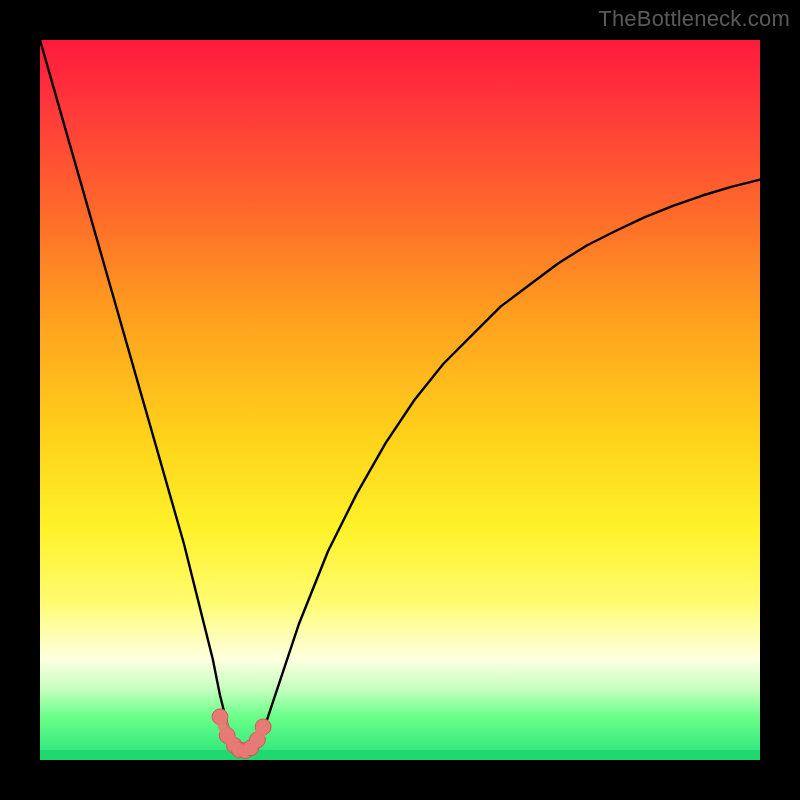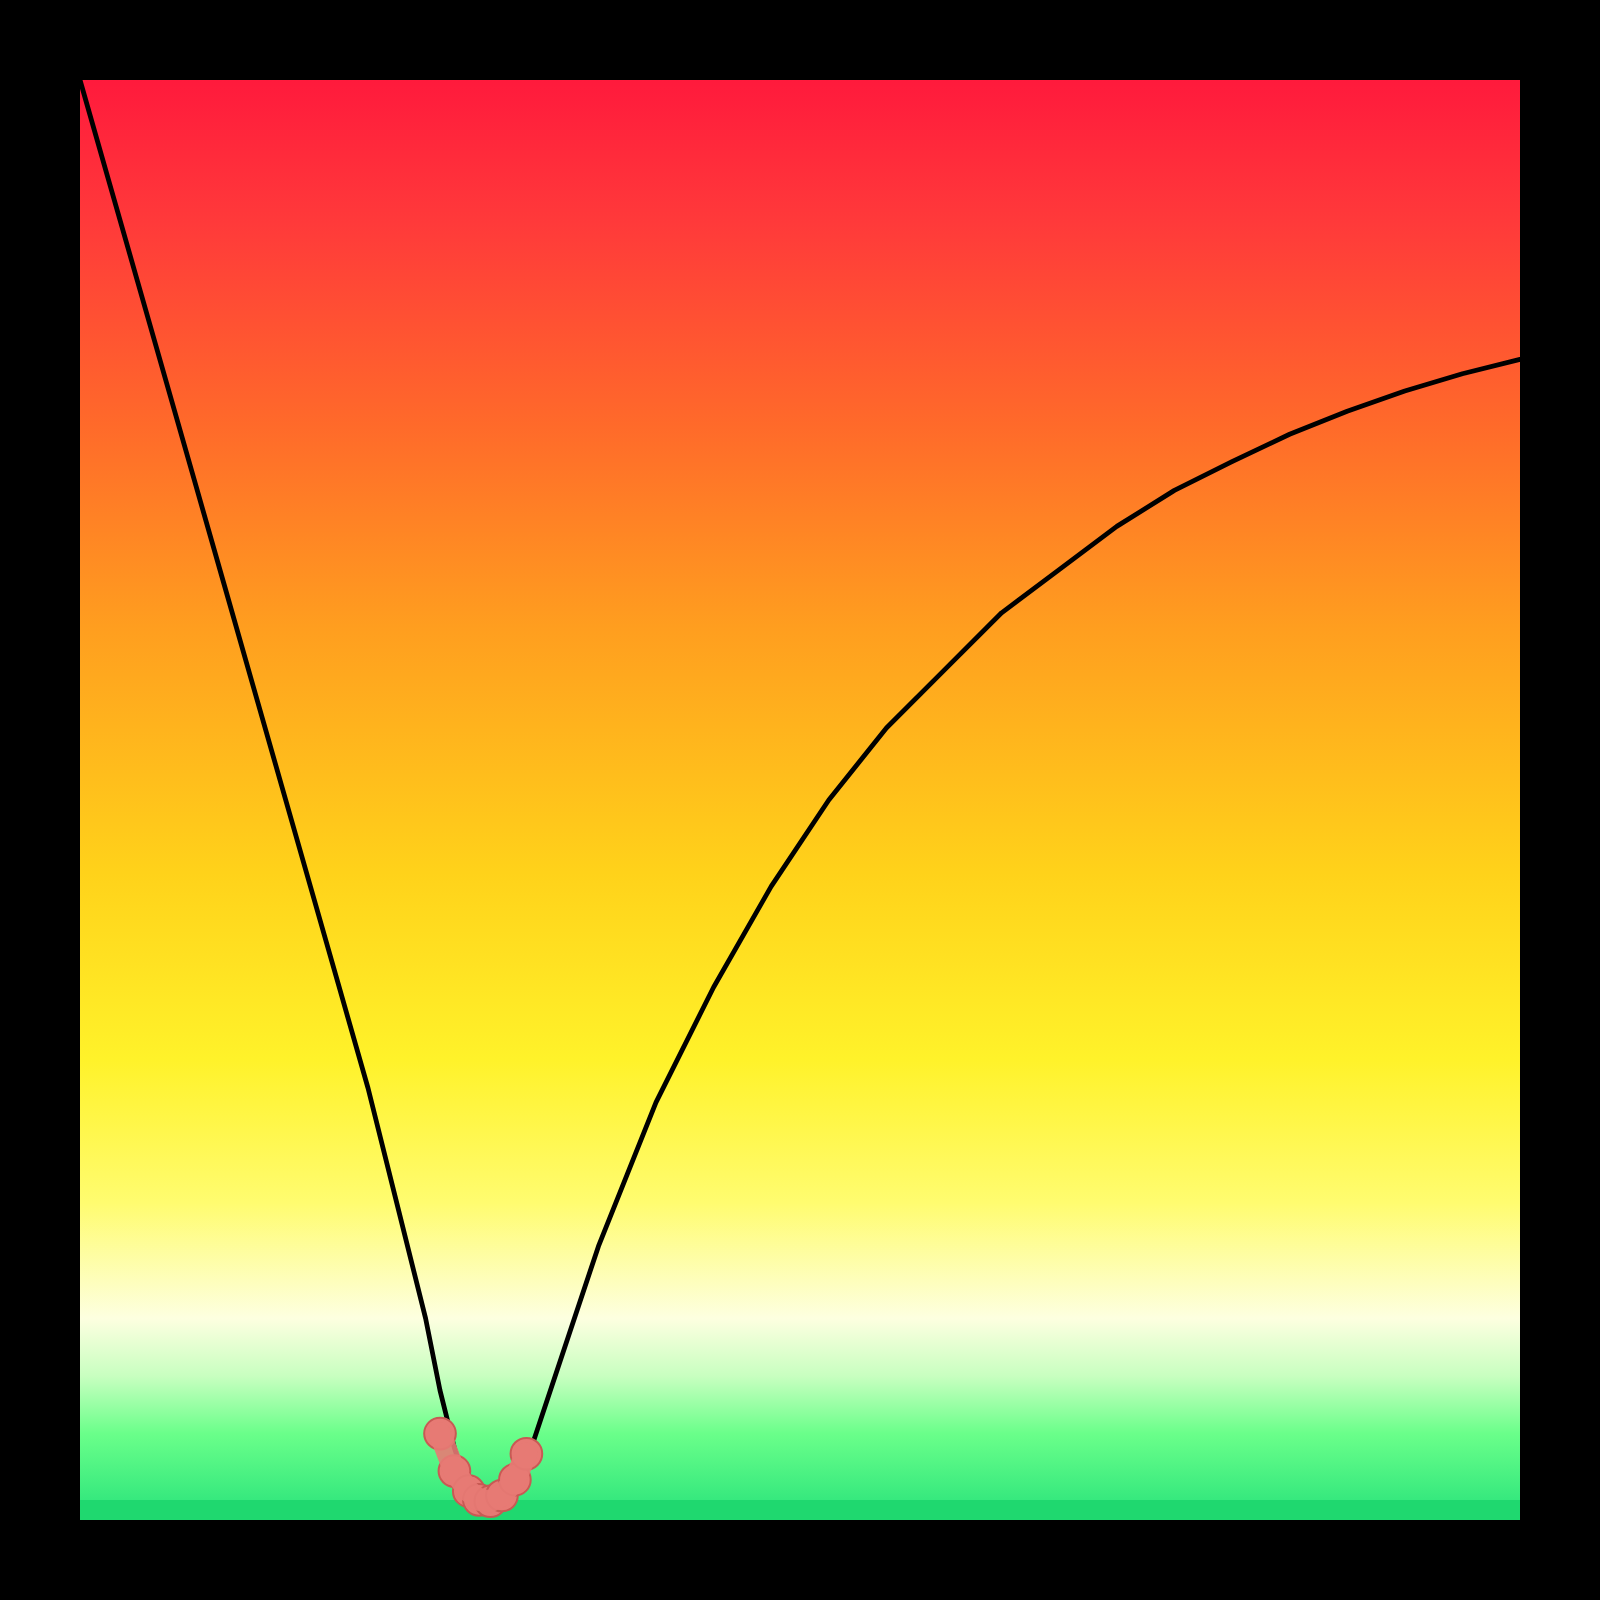--- a/index.html
+++ b/index.html
@@ -58,20 +58,21 @@
     left: 0; top: 0;
     width: 720px; height: 720px;
     overflow: visible;
   }
 </style>
 </head>
 <body>
 
 <div class="frame">
 
+  <div class="watermark">TheBottleneck.com</div>
 
   <div class="plot-area">
     <div class="green-strip"></div>
 
     <svg class="curve" viewBox="0 0 720 720">
       <path id="curve-path" fill="none" stroke="#000000" stroke-width="2.4" stroke-linecap="round" stroke-linejoin="round" d="M0.00 0.00 L14.40 50.40 L28.80 100.80 L43.20 151.20 L57.60 201.60 L72.00 252.00 L86.40 302.40 L100.80 352.80 L115.20 403.20 L129.60 453.60 L144.00 504.00 L158.40 561.60 L172.80 619.20 L180.00 655.20 L187.20 684.00 L194.40 705.60 L201.60 712.80 L208.80 712.80 L216.00 705.60 L223.20 691.20 L230.40 669.60 L244.80 626.40 L259.20 583.20 L273.60 547.20 L288.00 511.20 L316.80 453.60 L345.60 403.20 L374.40 360.00 L403.20 324.00 L432.00 295.20 L460.80 266.40 L489.60 244.80 L518.40 223.20 L547.20 205.20 L576.00 190.80 L604.80 177.12 L633.60 165.60 L662.40 155.52 L691.20 146.88 L720.00 139.68"></path>
       <g id="marker-group">
           <circle cx="180.00" cy="676.80" r="7.92" fill="#e77a74" stroke="#c85a54" stroke-width="1"></circle>
           <circle cx="187.20" cy="695.52" r="7.92" fill="#e77a74" stroke="#c85a54" stroke-width="1"></circle>
           <circle cx="194.40" cy="705.60" r="7.92" fill="#e77a74" stroke="#c85a54" stroke-width="1"></circle>

